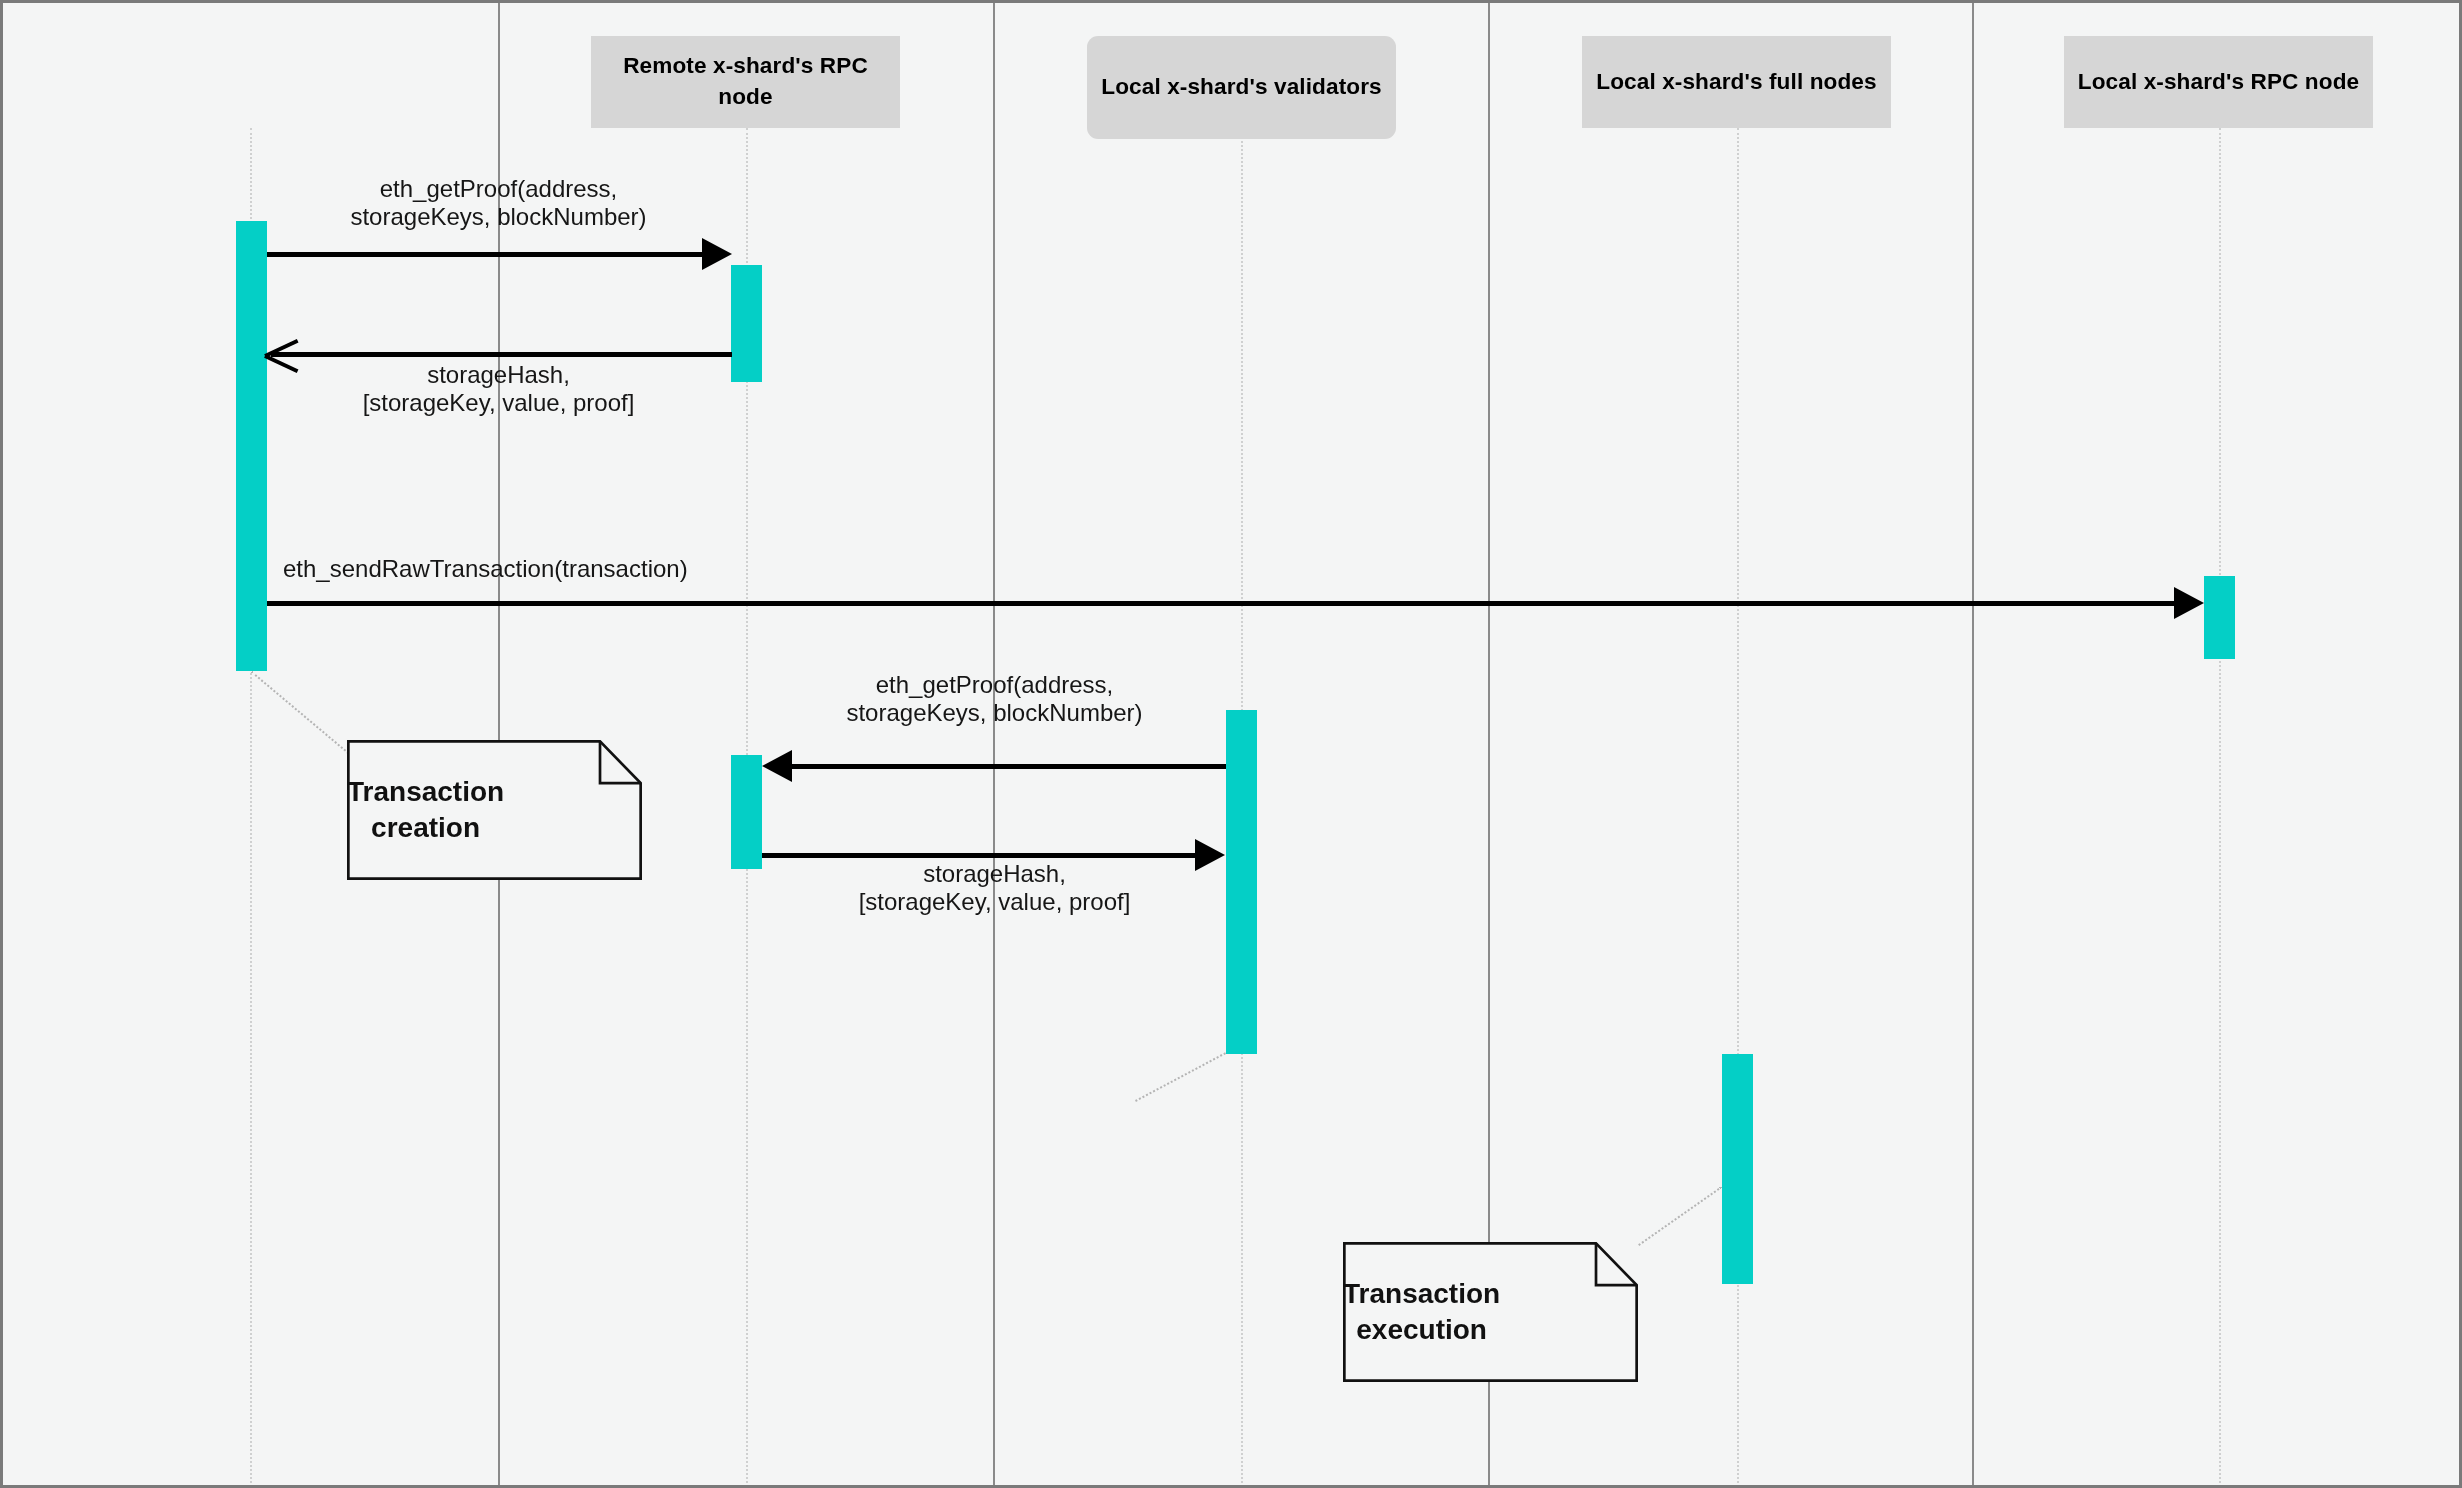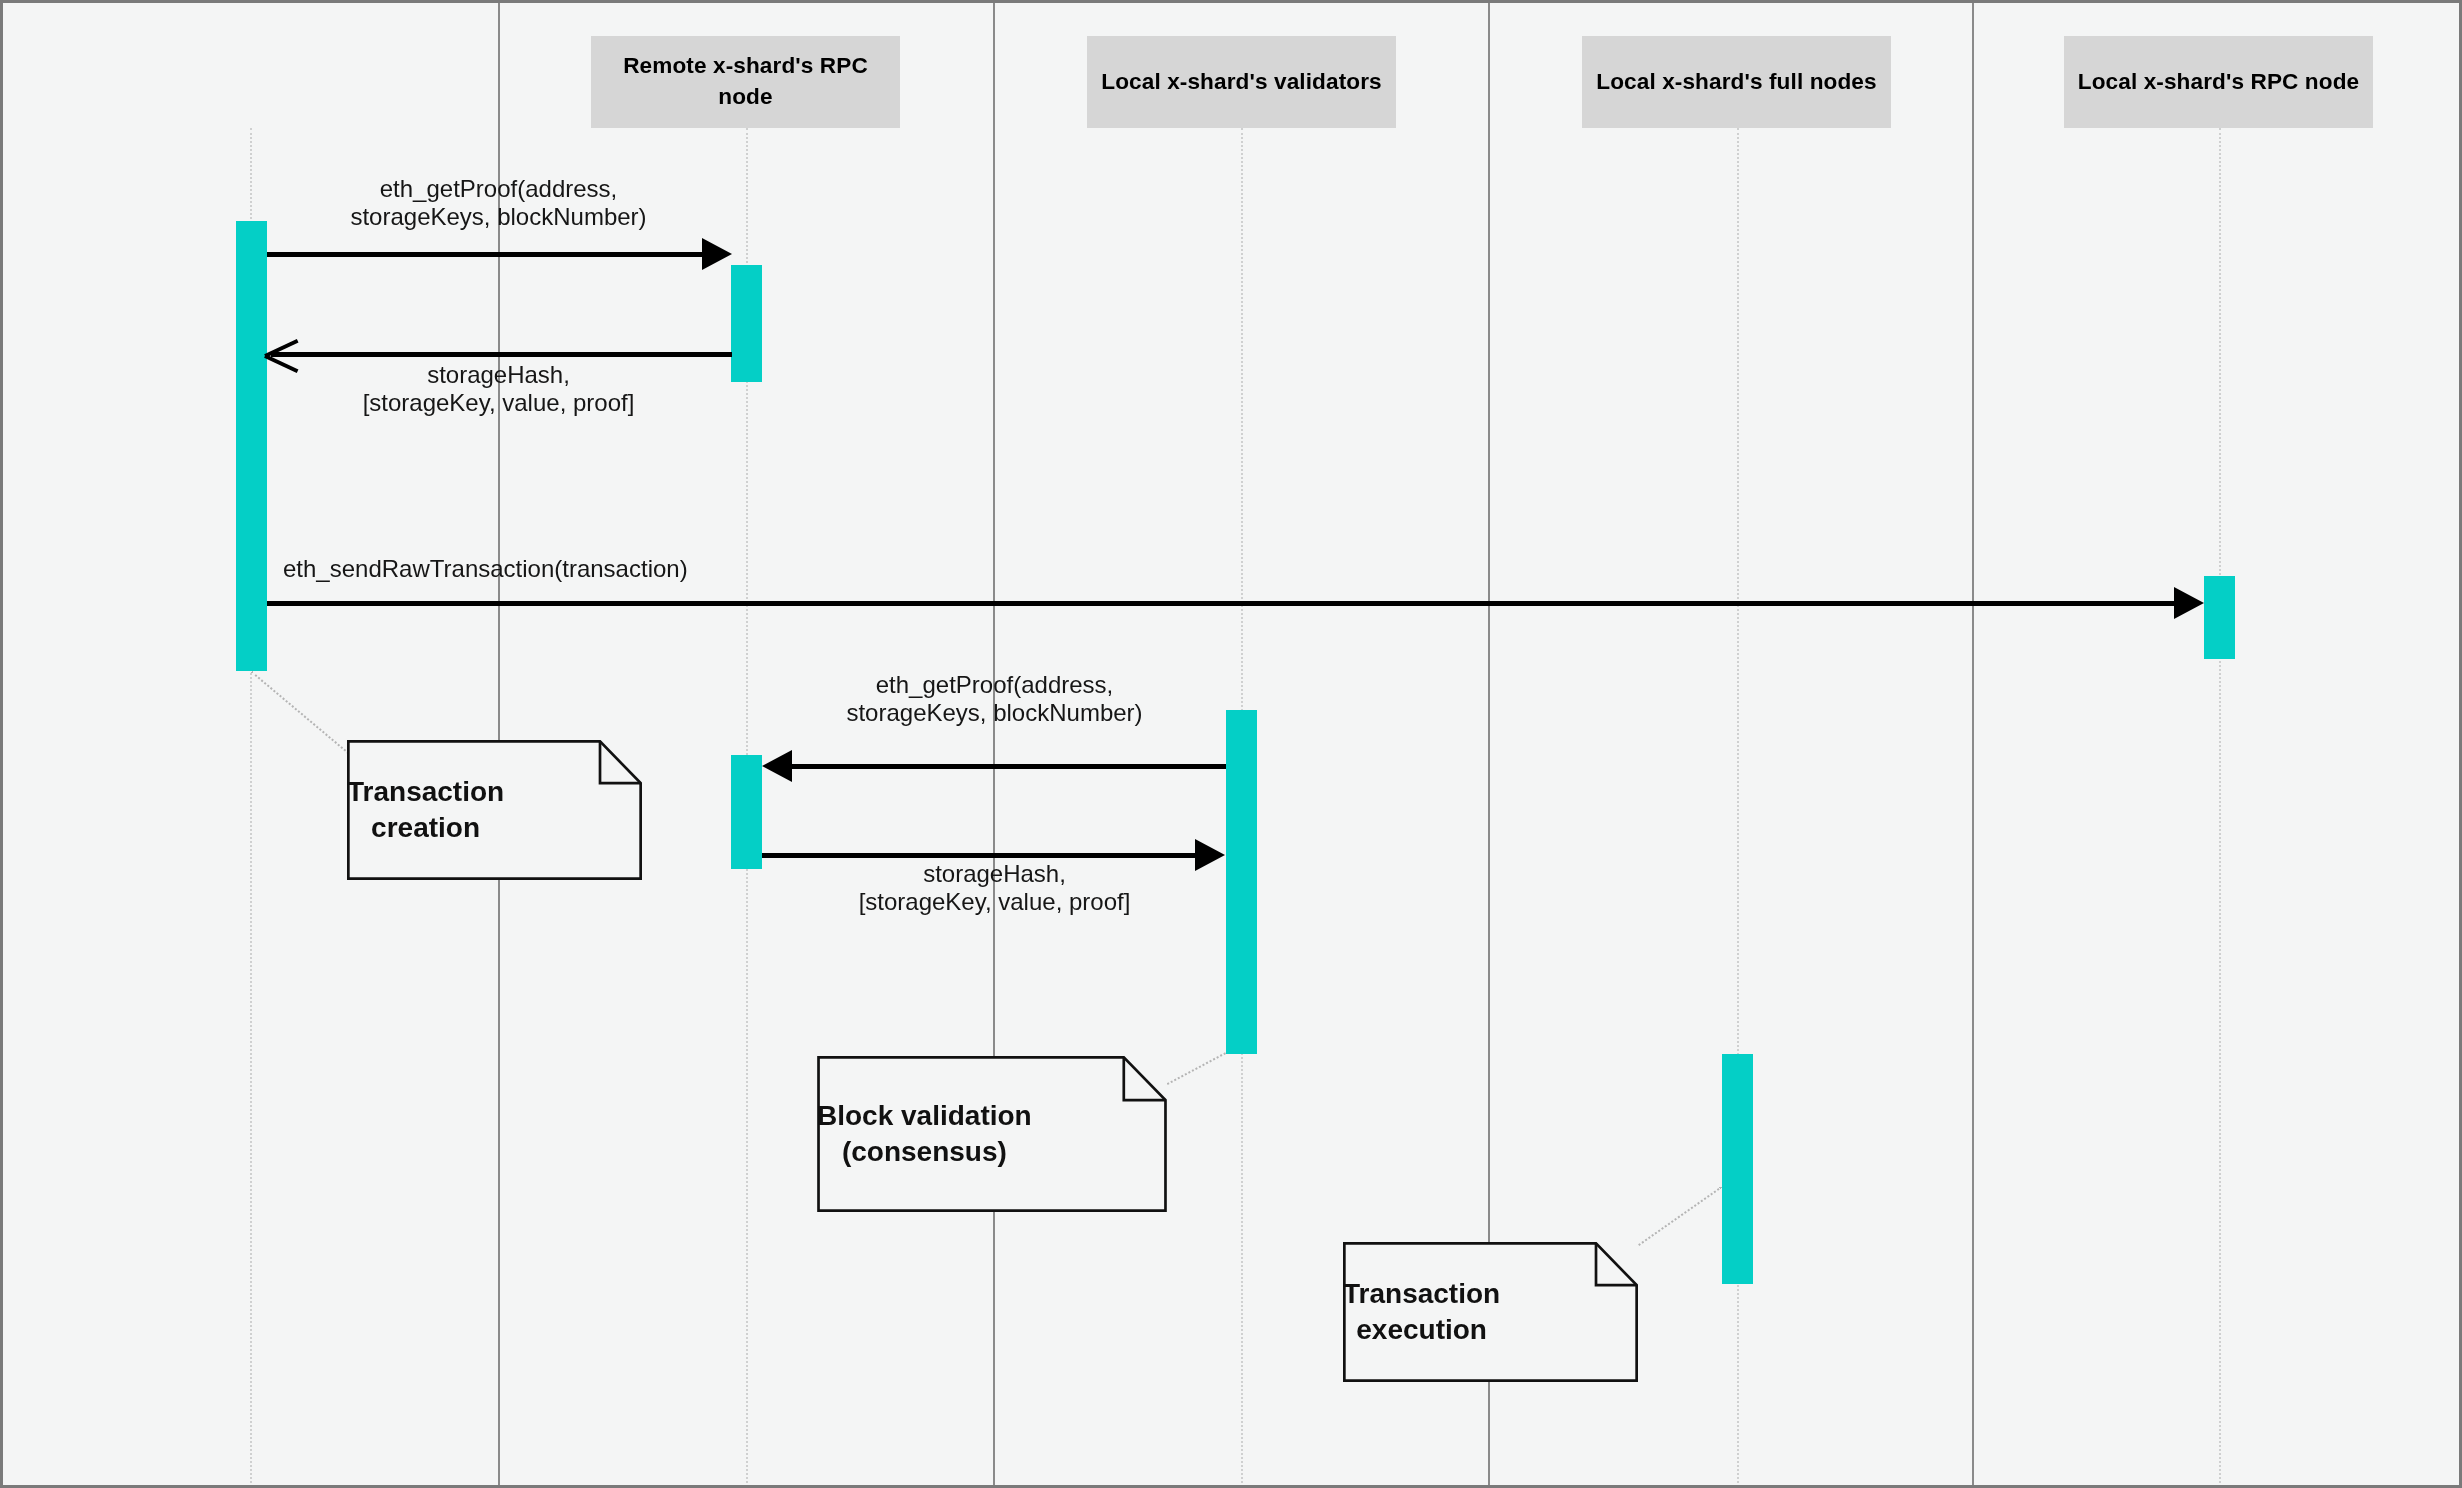--- a/index.html
+++ b/index.html
@@ -144,21 +144,21 @@
   <div class="lifeline" style="left:1238px; top:125px; height:1359px;"></div>
   <div class="lifeline" style="left:1734px; top:125px; height:1359px;"></div>
   <div class="lifeline" style="left:2216px; top:125px; height:1359px;"></div>
 
 
   <div class="actor-box" style="left:588px; top:33px; width:309px; height:92px;">
     <span>Remote x-shard's
 RPC node</span>
   </div>
 
-  <div class="actor-box" style="left:1084px; top:33px; width:309px; height:92px;">
+  <div class="actor-box" style="left:1084px; top:33px; width:309px; height:103px;border-radius:11px;">
     <span>Local x-shard's
 validators</span>
   </div>
 
   <div class="actor-box" style="left:1579px; top:33px; width:309px; height:92px;">
     <span>Local x-shard's
 full nodes</span>
   </div>
 
   <div class="actor-box" style="left:2061px; top:33px; width:309px; height:92px;">
@@ -211,28 +211,20 @@
 
   <div class="note" style="left:344px; top:737px; width:295px; height:140px;">
     <svg width="295" height="140" viewBox="0 0 548 260" aria-hidden="true">
       <path d="M2.5 2.5 H 470 L 545.5 80 V 257.5 H 2.5 Z" fill="#f4f5f5" stroke="#111111" stroke-width="5"></path>
       <path d="M470 2.5 V 80 H 545.5" fill="none" stroke="#111111" stroke-width="5"></path>
     </svg>
     <span class="note-text">Transaction
 creation</span>
   </div>
 
-  <div class="note" style="left:814px; top:1053px; width:350px; height:156px;">
-    <svg width="350" height="156" viewBox="0 0 650 290" aria-hidden="true">
-      <path d="M2.5 2.5 H 570 L 647.5 82 V 287.5 H 2.5 Z" fill="#f4f5f5" stroke="#111111" stroke-width="5"></path>
-      <path d="M570 2.5 V 82 H 647.5" fill="none" stroke="#111111" stroke-width="5"></path>
-    </svg>
-    <span class="note-text">Block validation
-(consensus)</span>
-  </div>
 
   <div class="note" style="left:1340px; top:1239px; width:295px; height:140px;">
     <svg width="295" height="140" viewBox="0 0 548 260" aria-hidden="true">
       <path d="M2.5 2.5 H 470 L 545.5 80 V 257.5 H 2.5 Z" fill="#f4f5f5" stroke="#111111" stroke-width="5"></path>
       <path d="M470 2.5 V 80 H 545.5" fill="none" stroke="#111111" stroke-width="5"></path>
     </svg>
     <span class="note-text">Transaction
 execution</span>
   </div>
 

